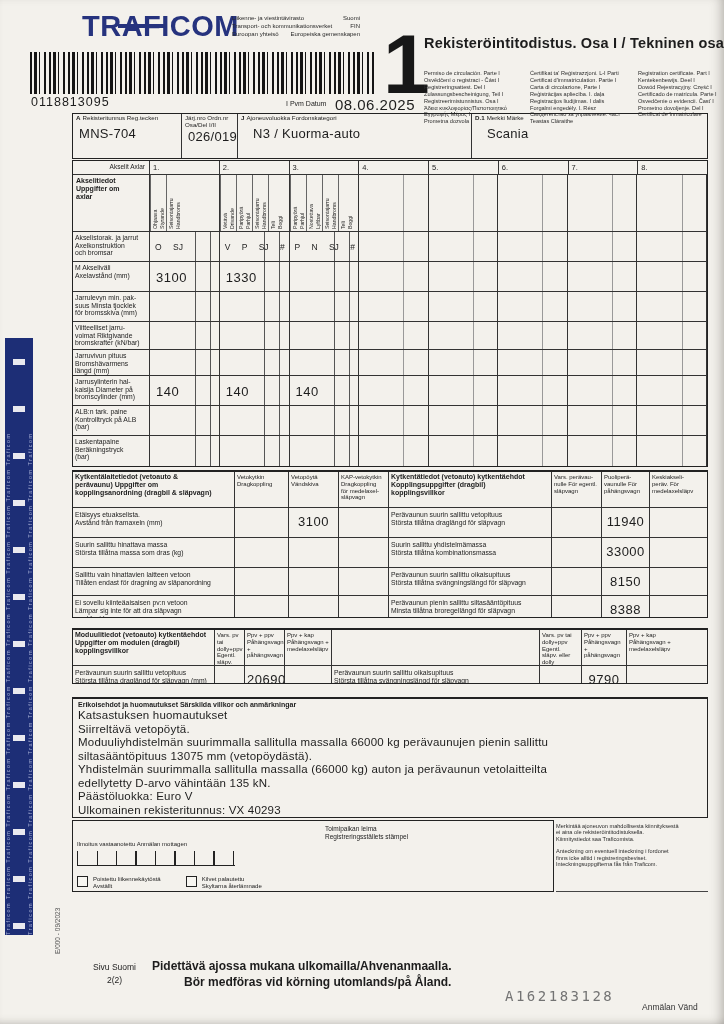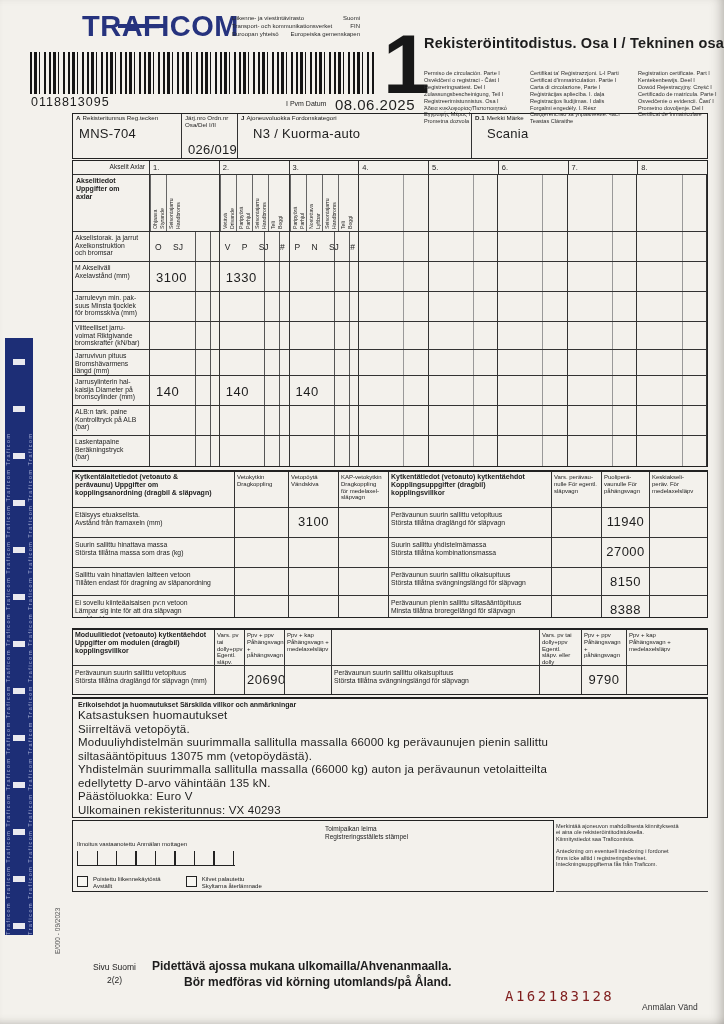--- a/index.html
+++ b/index.html
@@ -56,21 +56,21 @@
   .anum { font-size:13px; padding:8px 0 0 6px; letter-spacing:.5px; }
   .sub5 { grid-column:span 5;
     background:
       repeating-linear-gradient(to right, transparent 0, transparent calc(20% - 1px), #333 calc(20% - 1px), #333 20%),
       repeating-linear-gradient(to right, transparent 0, transparent calc(13% - 1px), #999 calc(13% - 1px), #999 13%, transparent 13%, transparent 20%); }
 
   
   .k-grid { left:72px; top:470px; width:636px; height:148px; border-top-width:2px;
             grid-template-columns:161px 54px 50px 50px 163px 50px 48px 1fr;
             grid-template-rows:35px 30px 30px 28px 1fr; }
-  .m-grid { left:72px; top:628px; width:636px; height:67px; border-top-width:2px;
+  .m-grid { left:72px; top:628px; width:636px; height:56px; border-top-width:2px;
             grid-template-columns:141px 30px 40px 47px 208px 42px 45px 1fr;
             grid-template-rows:35px 1fr; }
   .kc { border-left:1px solid #333; border-top:1px solid #333; padding:1px 2px; min-width:0; overflow:hidden; }
   .k-grid > .kc:nth-child(8n+1), .m-grid > .kc:nth-child(8n+1) { border-left:none; }
   .k-grid > .kc:nth-child(-n+8), .m-grid > .kc:nth-child(-n+8) { border-top:none; }
   .khead { font-weight:bold; font-size:7px; line-height:8.2px; }
   .kcol { font-size:6px; line-height:6.8px; padding-top:2px; }
   .klabel { font-size:6.8px; line-height:7.8px; padding-top:3px; }
   .kval { font-size:13px; padding-top:6px; text-align:center; letter-spacing:.5px; }
 
@@ -90,21 +90,21 @@
   .cbox { width:11px; height:11px; border:1.5px solid #222; flex:0 0 auto; background:#f7f6f1; }
   .cb-label { font-size:6px; line-height:7px; margin-right:20px; }
   .h-notes { position:absolute; left:556px; top:820px; width:152px; height:72px; border-bottom:1px solid #444;
              font-size:5.6px; line-height:6.4px; padding-top:3px; color:#2c2c2c; }
   .h-notes p { margin:0 0 6px; }
 
   
   .sivu { position:absolute; left:93px; top:962px; font-size:8.5px; text-align:center; }
   .sivu div { margin-top:3px; }
   .carry { position:absolute; left:152px; top:959px; font-size:12px; font-weight:bold; line-height:15.5px;text-align:right; }
-  .docnum { position:absolute; left:505px; top:988px; font-family:"DejaVu Sans Mono", monospace; font-size:14px; letter-spacing:2.5px; color:#7f1d1d; }
+  .docnum { position:absolute; left:505px; top:988px; font-family:"DejaVu Sans Mono", monospace; font-size:14px; letter-spacing:2.5px; color:#737373; }
   .turn { position:absolute; left:642px; top:1002px; font-size:8.5px; color:#333; }
   .formcode { position:absolute; left:54px; top:890px; height:64px; writing-mode:vertical-rl; transform:rotate(180deg); font-size:6.5px; color:#555; }
 
   
   .strip { position:absolute; left:5px; top:338px; width:28px; height:597px; background:#1d2e76; overflow:hidden; }
   .strip::before { content:""; position:absolute; left:8px; top:0; width:12px; height:100%;
     background:repeating-linear-gradient(to bottom, transparent 0 21px, #e9e9ef 21px 27px, transparent 27px 47px); }
   .strip-text { position:absolute; top:0; height:100%; writing-mode:vertical-rl; transform:rotate(180deg);
                 font-size:5.5px; color:rgba(205,212,240,.75); letter-spacing:1.5px; white-space:nowrap; overflow:hidden; }
   .t1 { left:0; } .t2 { right:0; }
@@ -175,21 +175,21 @@
   </div>
 
   <div class="grid reg-grid">
     <div class="reg-cell">
       <div class="flabel"><b>A</b><span>Rekisteritunnus Reg.tecken</span></div>
       <div class="fvalue">MNS-704</div>
     </div>
     <div class="reg-cell">
       <div class="flabel pre">Järj.nro Ordn.nr
 Osa/Del I/II</div>
-      <div class="fvalue" style="margin-top:13px;">026/019</div>
+      <div class="fvalue" style="margin-top:0;">026/019</div>
     </div>
     <div class="reg-cell">
       <div class="flabel"><b>J</b><span>Ajoneuvoluokka Fordonskategori</span></div>
       <div class="fvalue" style="padding-left:12px;">N3 / Kuorma-auto</div>
     </div>
     <div class="reg-cell">
       <div class="flabel"><b>D.1</b><span>Merkki Märke</span></div>
       <div class="fvalue" style="padding-left:12px;">Scania</div>
     </div>
   </div>
@@ -338,21 +338,21 @@
     <div class="kc"></div>
 
     <div class="kc klabel pre">Suurin sallittu hinattava massa
 Största tillåtna massa som dras (kg)</div>
     <div class="kc"></div>
     <div class="kc"></div>
     <div class="kc"></div>
     <div class="kc klabel pre">Suurin sallittu yhdistelmämassa
 Största tillåtna kombinationsmassa</div>
     <div class="kc"></div>
-    <div class="kc kval">27000</div>
+    <div class="kc kval">33000</div>
     <div class="kc"></div>
 
     <div class="kc klabel pre">Sallittu vain hinattavien laitteen vetoon
 Tillåten endast för dragning av släpanordning</div>
     <div class="kc"></div>
     <div class="kc"></div>
     <div class="kc"></div>
     <div class="kc klabel pre">Perävaunun suurin sallittu oikaisupituus
 Största tillåtna svängningslängd för släpvagn</div>
     <div class="kc"></div>

